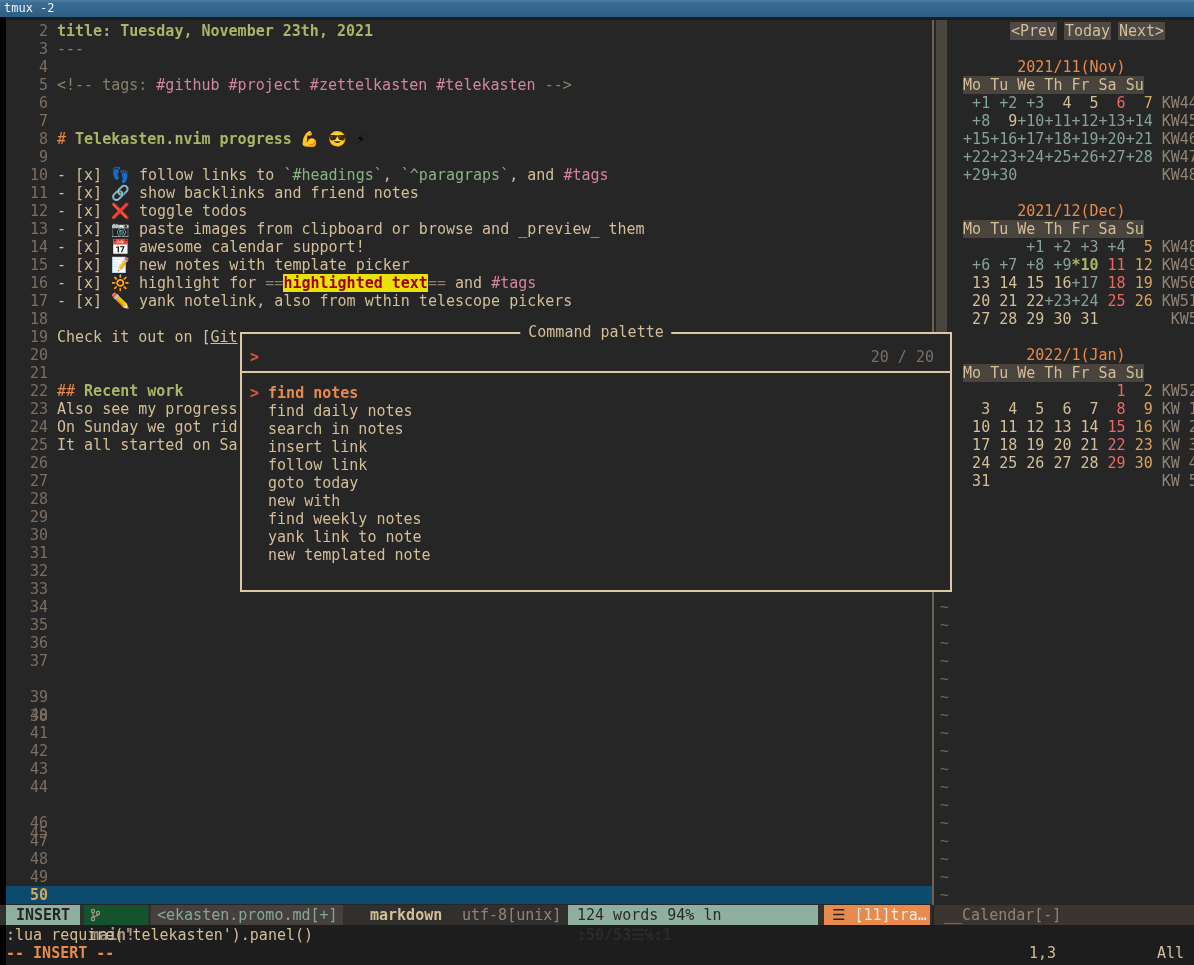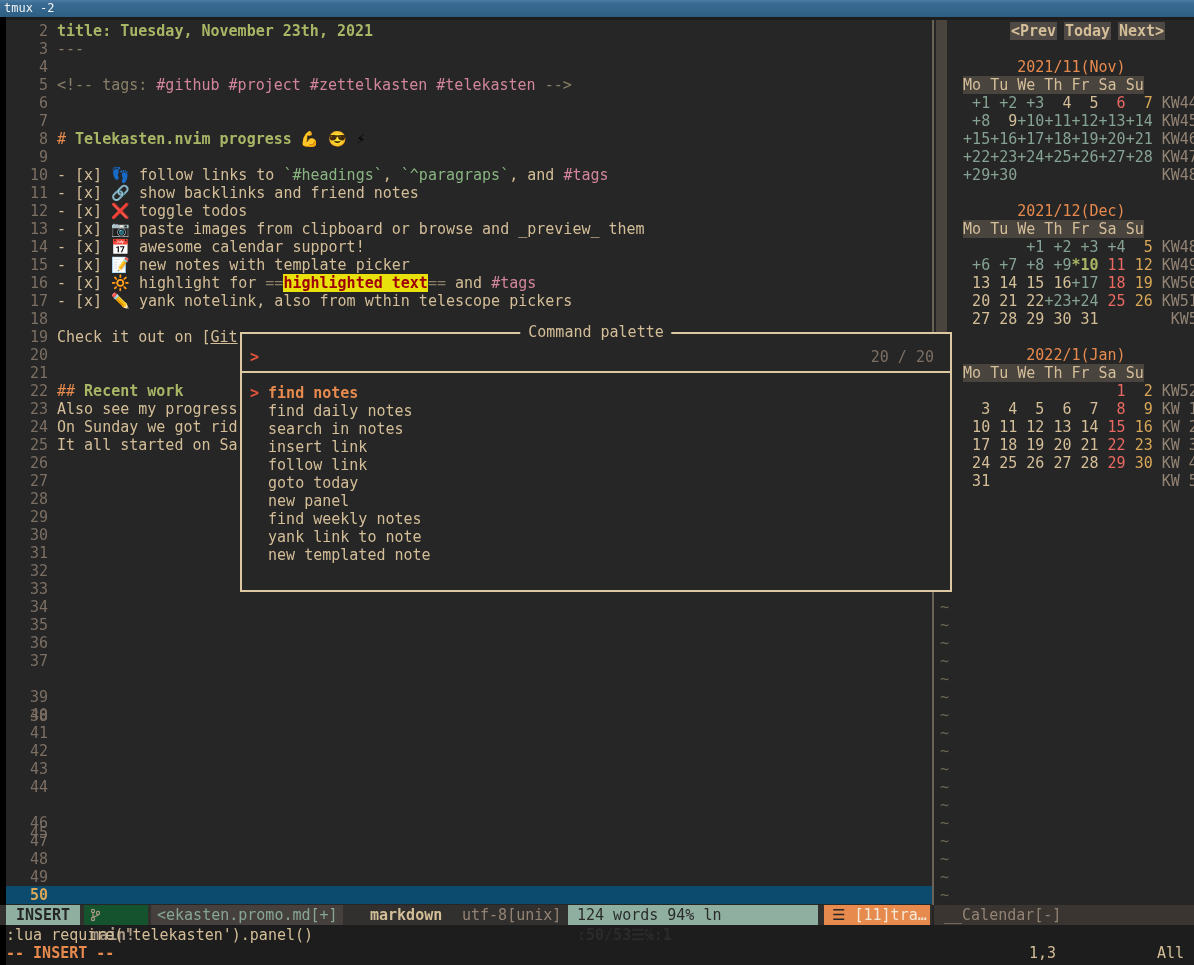--- a/index.html
+++ b/index.html
@@ -269,21 +269,21 @@
         </div>
         <div class="erow" style="top: 851px;">
           <span class="lnum">49</span>
         </div>
         <div class="erow cur" style="top: 869px;">
           <span class="lnum">50</span>
         </div>
       </div>
 
     <div id="calendar-rows">
-      <div class="crow" style="top:5px;font-weight:bold;">
+      <div class="crow" style="top:5px;">
         <span class="cal-btn" style="left:74px;">&lt;Prev</span>
         <span class="cal-btn" style="left:128px;">Today</span>
         <span class="cal-btn" style="left:182px;">Next&gt;</span>
       </div>
     <div class="crow" style="top: 41px;">
           <pre><span class="cal-title">         2021/11(Nov)</span></pre>
         </div>
         <div class="crow" style="top: 59px;">
           <pre>   <span class="cal-hdr">Mo Tu We Th Fr Sa Su</span></pre>
         </div>
@@ -354,21 +354,21 @@
       <span id="palette-prompt">&gt;</span>
       <span id="palette-count">20 / 20</span>
       <div id="palette-sep"></div>
       <div id="palette-items">
           <div class="pitem sel"><span class="caret">&gt; </span><span class="plabel">find notes</span></div>
           <div class="pitem"><span class="caret">  </span><span class="plabel">find daily notes</span></div>
           <div class="pitem"><span class="caret">  </span><span class="plabel">search in notes</span></div>
           <div class="pitem"><span class="caret">  </span><span class="plabel">insert link</span></div>
           <div class="pitem"><span class="caret">  </span><span class="plabel">follow link</span></div>
           <div class="pitem"><span class="caret">  </span><span class="plabel">goto today</span></div>
-          <div class="pitem"><span class="caret">  </span><span class="plabel">new panel</span></div>
+          <div class="pitem"><span class="caret">  </span><span class="plabel">new with</span></div>
           <div class="pitem"><span class="caret">  </span><span class="plabel">find weekly notes</span></div>
           <div class="pitem"><span class="caret">  </span><span class="plabel">yank link to note</span></div>
           <div class="pitem"><span class="caret">  </span><span class="plabel">new templated note</span></div>
         </div>
     </div>
 
     <div id="statusline">
       <span class="seg" id="seg-mode">INSERT</span>
       <span class="seg" id="seg-branch"><svg class="branch-svg" width="10" height="14" viewBox="0 0 10 14">
             <circle cx="3" cy="3" r="1.6" fill="none" stroke="#a89984" stroke-width="1.2"></circle>

